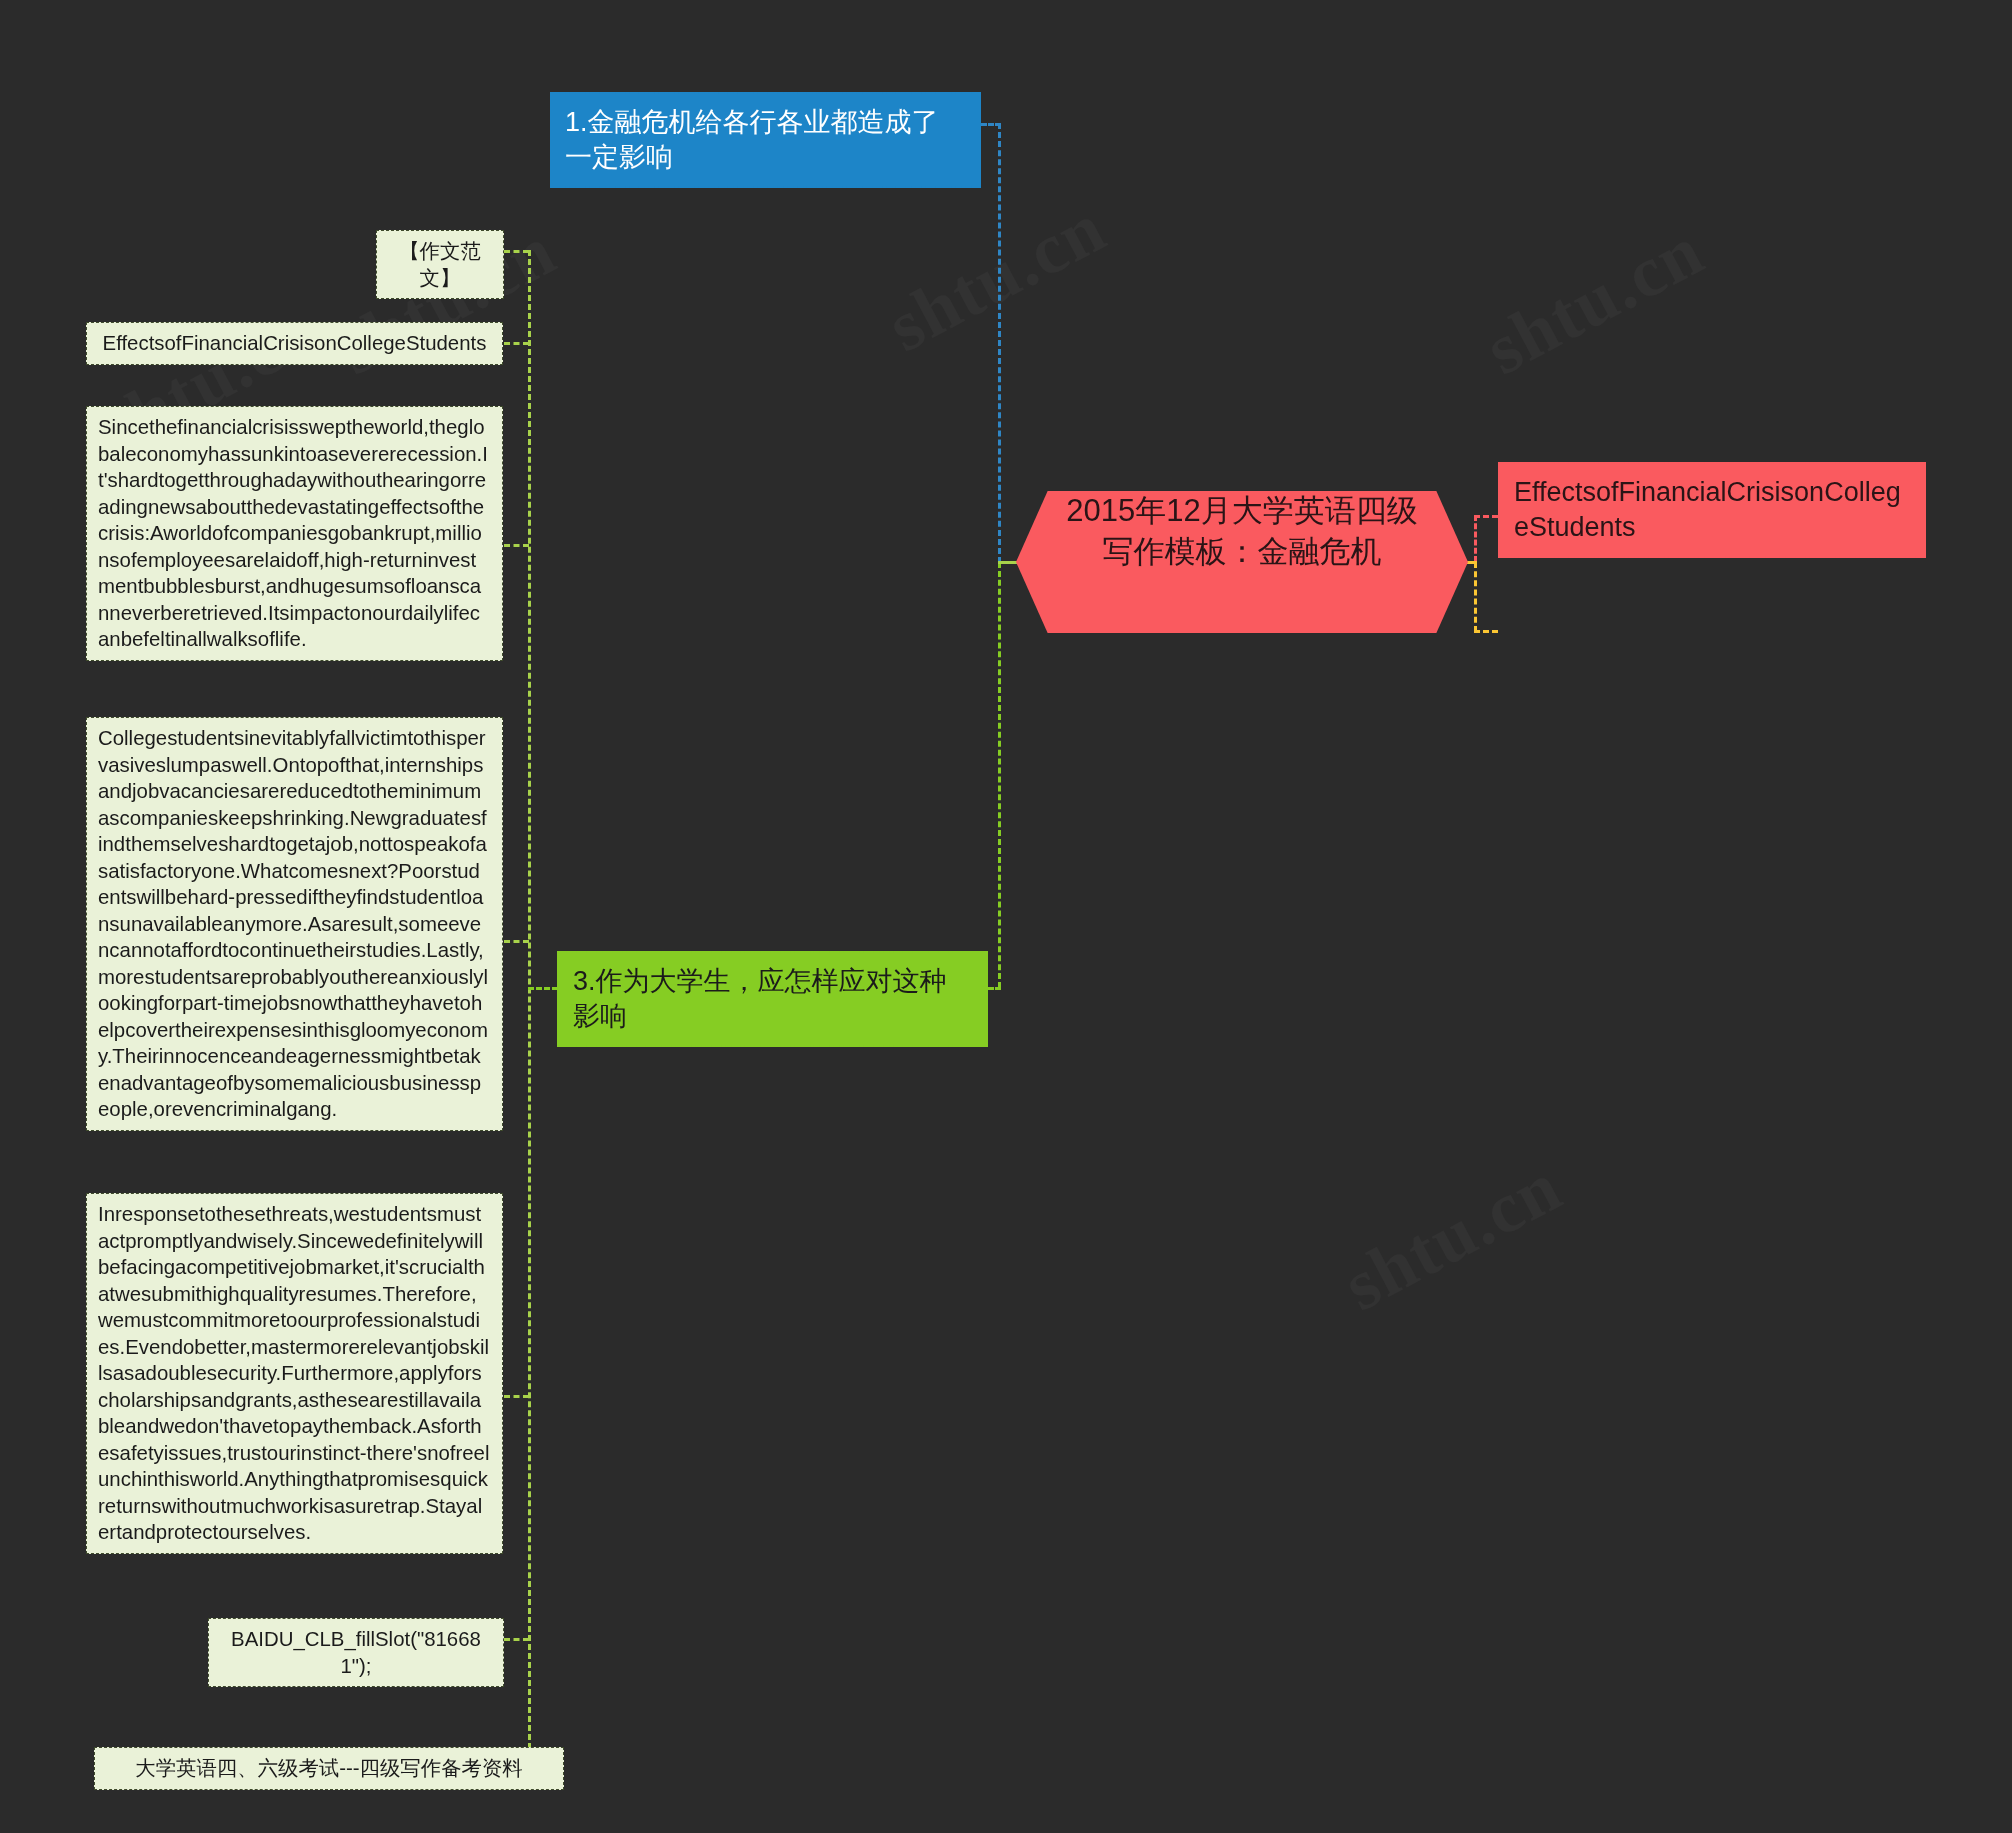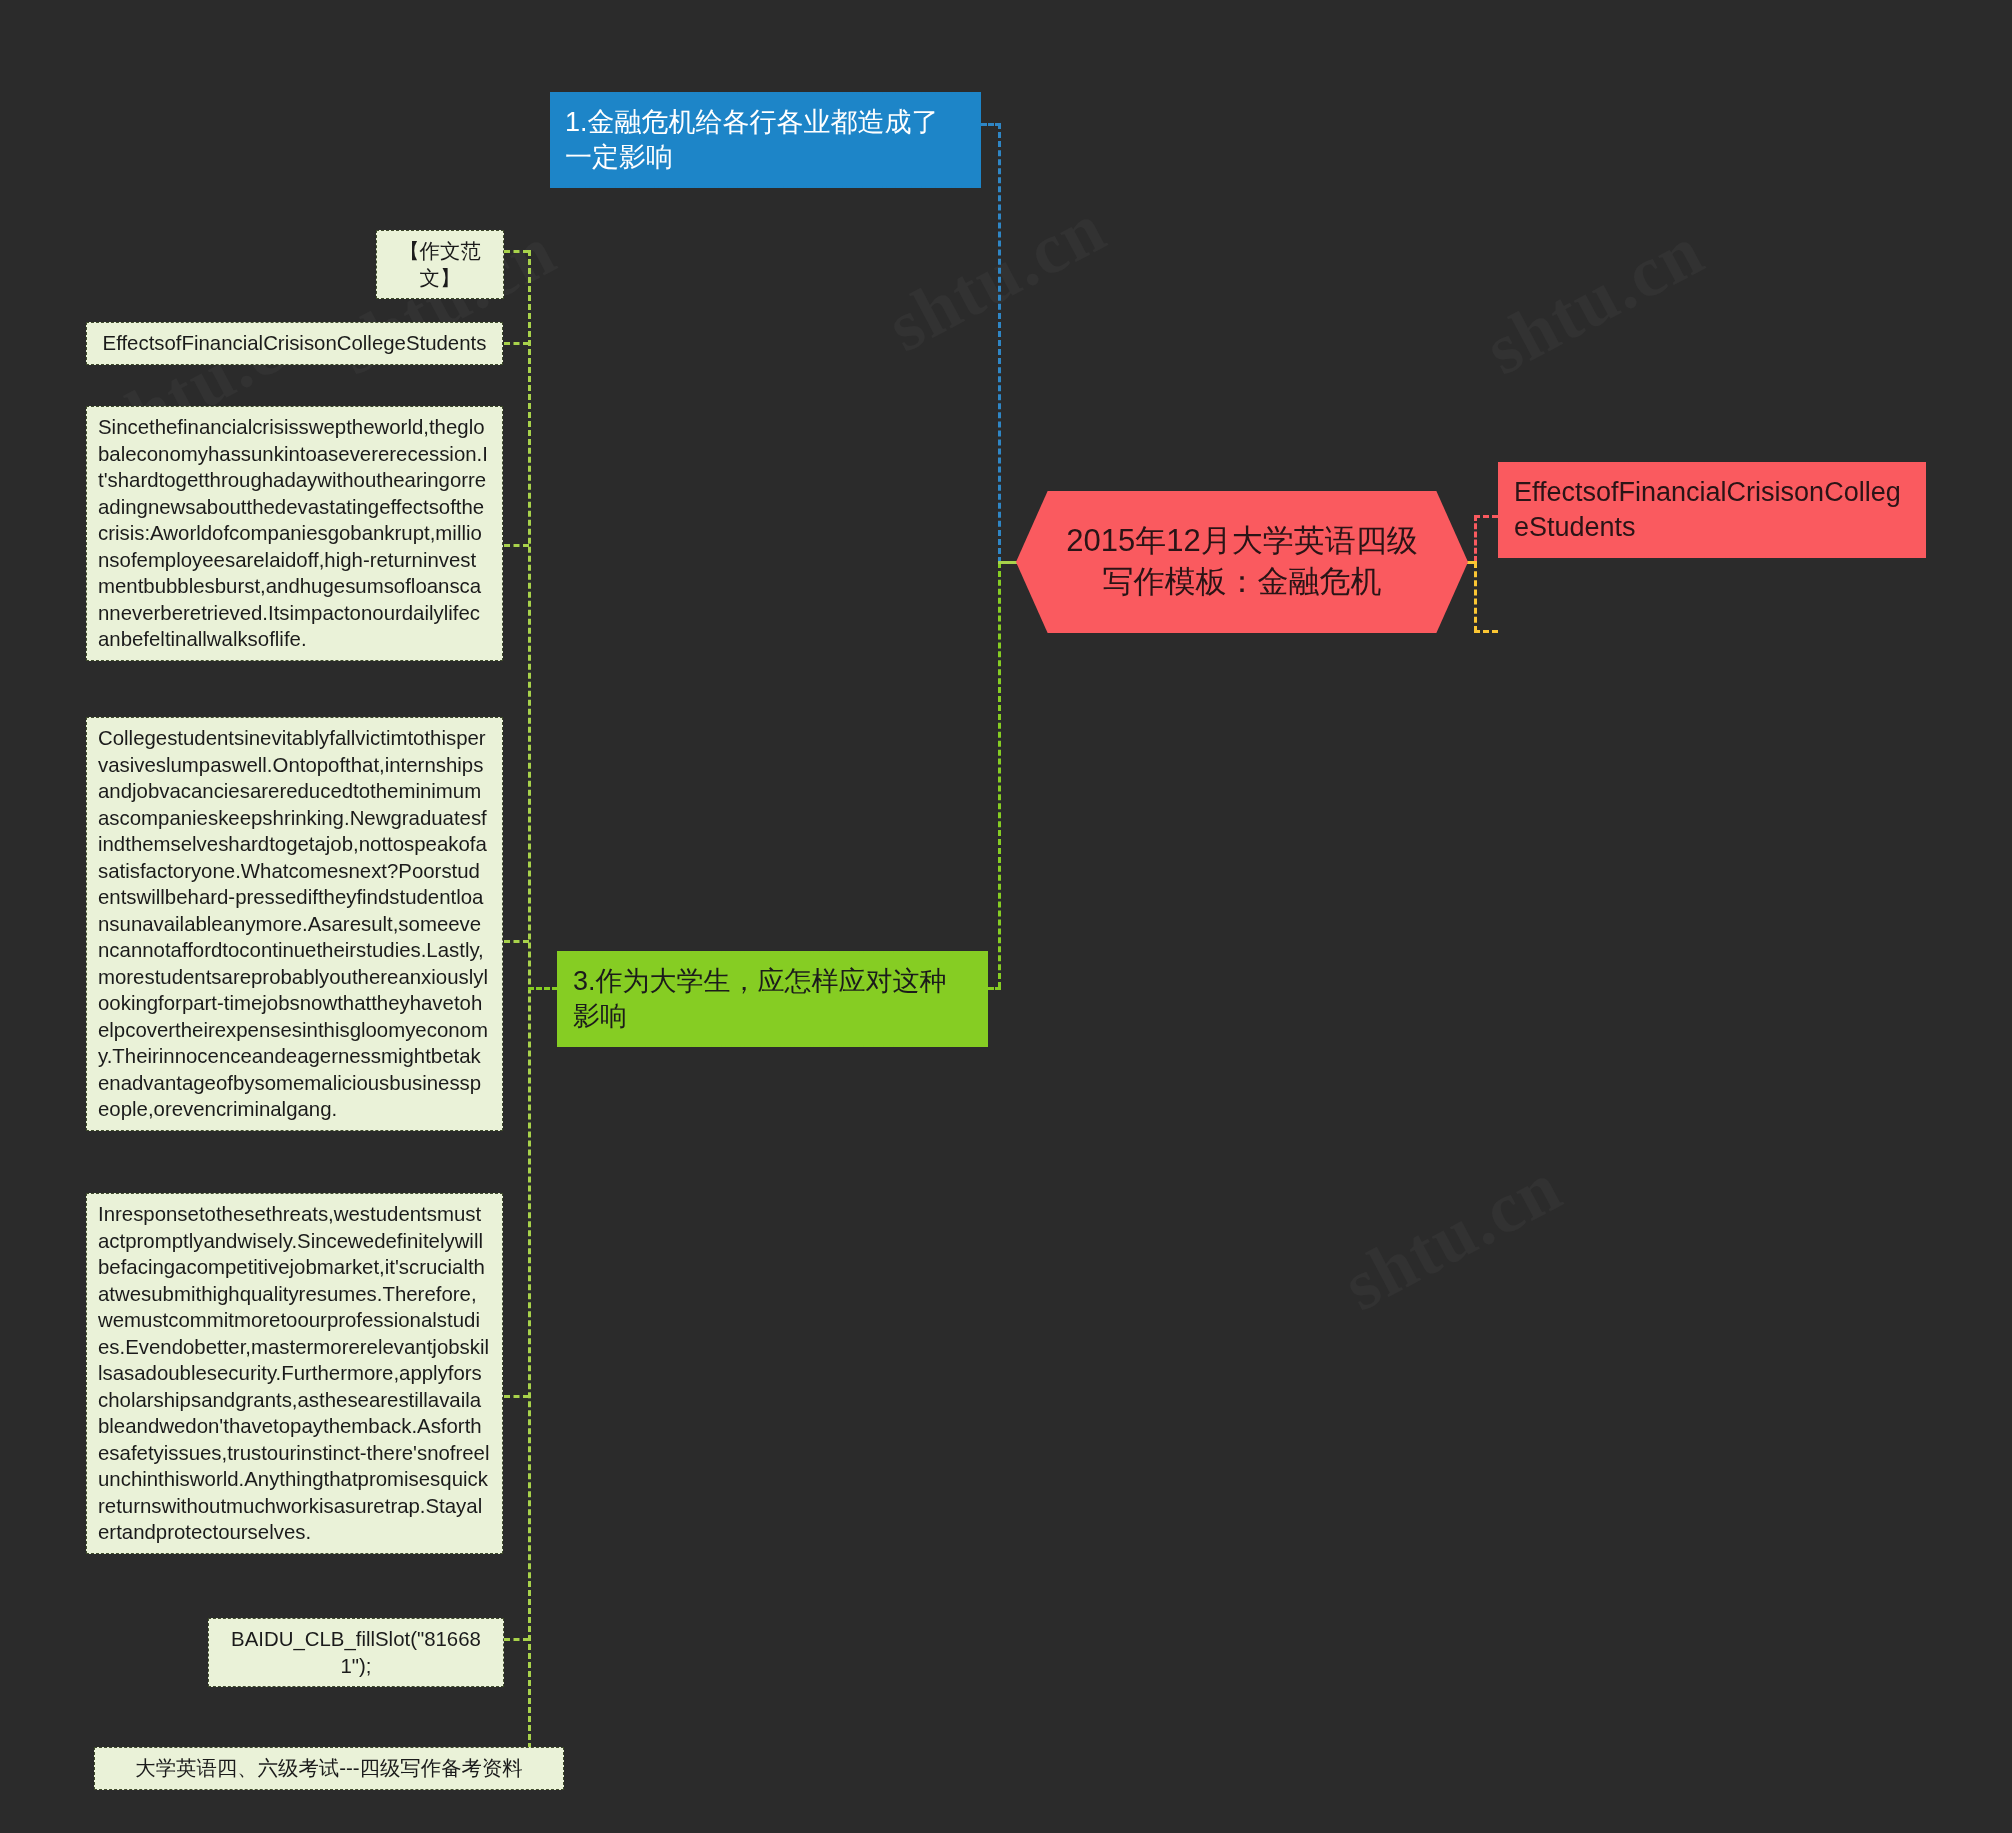--- a/index.html
+++ b/index.html
@@ -78,21 +78,20 @@
     width: 452px;
     height: 142px;
   }
   #central .hexbody {
     width: 100%;
     height: 100%;
     background: #fa5a5f;
     -webkit-clip-path: polygon(7% 0%, 93% 0%, 100% 50%, 93% 100%, 7% 100%, 0% 50%);
     clip-path: polygon(7% 0%, 93% 0%, 100% 50%, 93% 100%, 7% 100%, 0% 50%);
     display: flex;
-    align-items: center;
     justify-content: center;
     box-sizing: border-box;
     padding: 0 27px;
   }
   #central .hexlabel {
     color: #2a1416;
     font-size: 31px;
     line-height: 1.32;
     text-align: center;
     white-space: pre-line;

